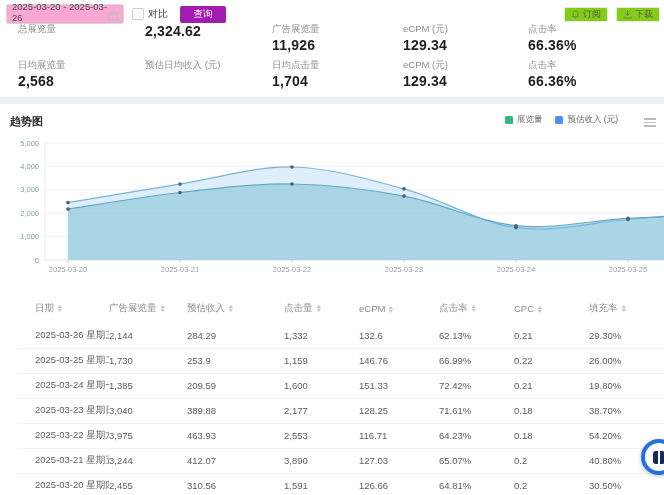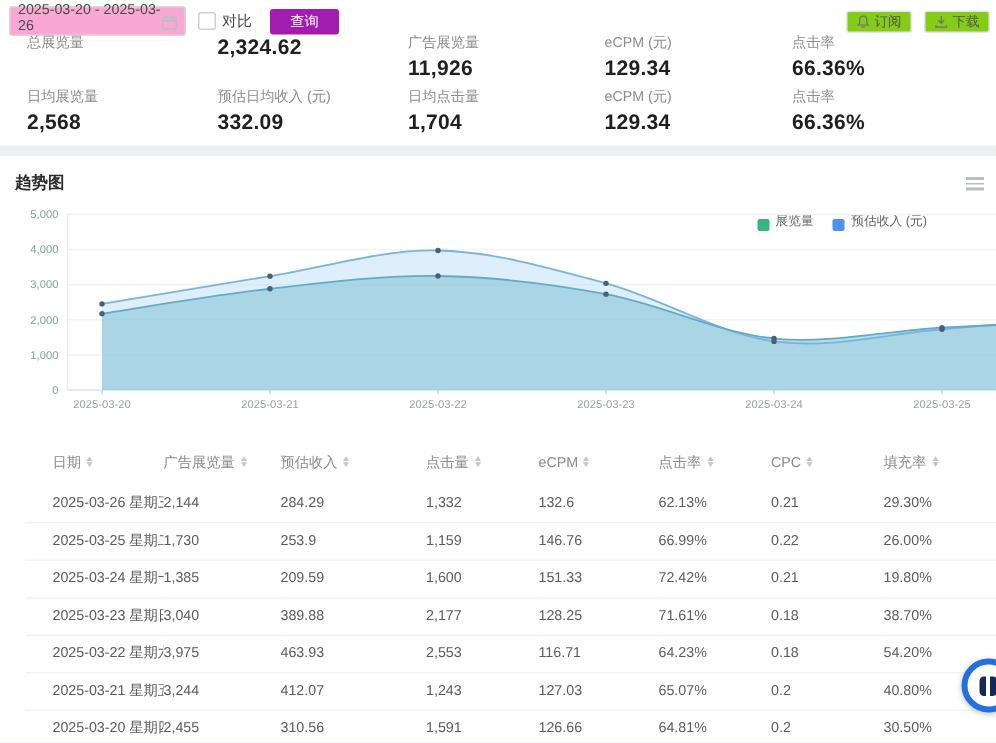--- a/index.html
+++ b/index.html
@@ -23,21 +23,21 @@
   
   .summary { position:absolute; top:22px; left:0; right:0; }
   .sum-row { display:grid; grid-template-columns:127px 127px 131px 125px auto; padding-left:18px; margin-bottom:3px; }
   .sum-cell .lbl { font-size:9.5px; color:#8c8c8c; line-height:14px; }
   .sum-cell .val { font-size:14px; font-weight:bold; color:#1f1f1f; line-height:19px; letter-spacing:.2px; }
 
   
   .chart-head { position:absolute; top:8px; left:10px; right:0; height:18px; display:flex; align-items:center; }
   .chart-title { font-size:11px; font-weight:bold; color:#2b2b2b; }
   .legend { position:absolute; right:46px; top:2px; display:flex; gap:13px; }
-  .legend-item { display:flex; align-items:flex-end; gap:4px; font-size:8.5px; color:#666; cursor:pointer;margin-top:28px; }
+  .legend-item { display:flex; align-items:center; gap:4px; font-size:8.5px; color:#666; cursor:pointer; }
   .legend-swatch { width:8px; height:8px; border-radius:1.5px; display:inline-block; }
   .chart-menu { position:absolute; right:8px; top:4px; width:12px; cursor:pointer; }
   .chart-menu i { display:block; height:1.5px; background:#b9bdc3; margin:2px 0; }
   .trend-svg { position:absolute; top:26px; left:0; width:664px; height:150px; }
 
   
   table { width:100%; border-collapse:collapse; table-layout:fixed; }
   th,td { text-align:left; font-weight:normal; white-space:nowrap; overflow:hidden; }
   thead th { font-size:9.5px; color:#8a8a8a; height:30px; vertical-align:middle; }
   tbody td { font-size:9.5px; color:#5c5c5c; height:25px; border-top:1px solid #f2f2f2; vertical-align:middle; }
@@ -112,21 +112,20 @@
           <div class="val">66.36%</div>
         </div>
       </div>
       <div class="sum-row">
         <div class="sum-cell">
           <div class="lbl">日均展览量</div>
           <div class="val">2,568</div>
         </div>
         <div class="sum-cell">
           <div class="lbl">预估日均收入 (元)</div>
-          <div class="val">332.09</div>
         </div>
         <div class="sum-cell">
           <div class="lbl">日均点击量</div>
           <div class="val">1,704</div>
         </div>
         <div class="sum-cell">
           <div class="lbl">eCPM (元)</div>
           <div class="val">129.34</div>
         </div>
         <div class="sum-cell">
@@ -277,21 +276,21 @@
           <td>2,553</td>
           <td>116.71</td>
           <td>64.23%</td>
           <td>0.18</td>
           <td>54.20%</td>
         </tr>
         <tr>
           <td>2025-03-21 星期五</td>
           <td>3,244</td>
           <td>412.07</td>
-          <td>1,243</td>
+          <td>3,890</td>
           <td>127.03</td>
           <td>65.07%</td>
           <td>0.2</td>
           <td>40.80%</td>
         </tr>
         <tr>
           <td>2025-03-20 星期四</td>
           <td>2,455</td>
           <td>310.56</td>
           <td>1,591</td>

